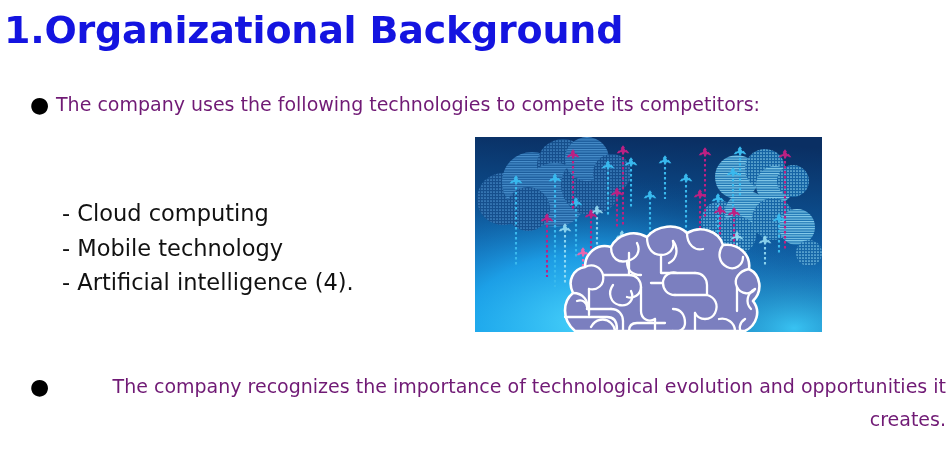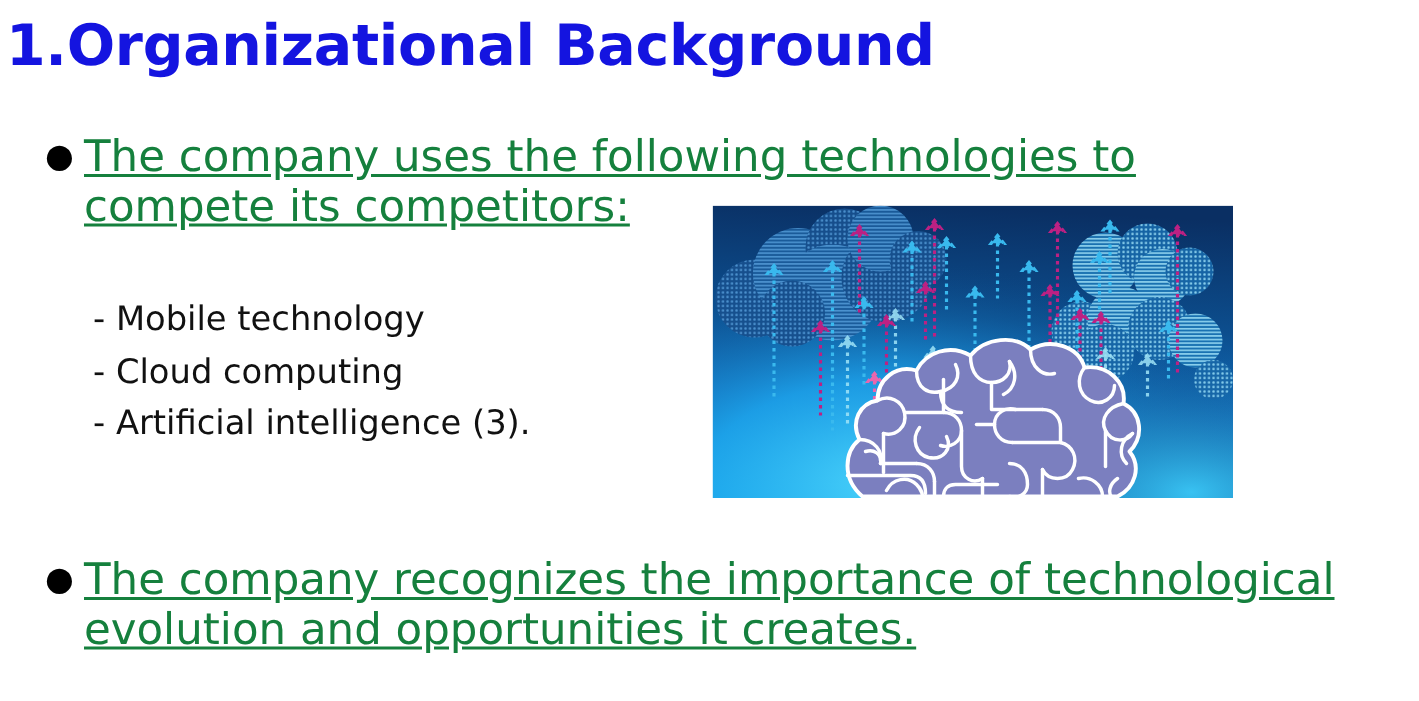--- a/index.html
+++ b/index.html
@@ -39,42 +39,42 @@
     width: 34px;
     flex: 0 0 34px;
     font-size: 22px;
     line-height: 33px;
     color: #000;
     text-align: left;
     padding-left: 8px;
     box-sizing: border-box;
   }
   .bullet-text {
-    font-size: 29px;
+    font-size: 19px;
     line-height: 33px;
-    color: #15803d;
-    text-decoration: underline;
+    color: #701a75;
   }
 
   #bullet-one {
     left: 22px;
     top: 88px;
     width: 830px;
   }
   #bullet-one .bullet-text {
     width: 790px;
   }
 
   #bullet-two {
     left: 22px;
     top: 370px;
     width: 924px;
   }
   #bullet-two .bullet-text {
     width: 890px;
+    text-align: right;
   }
 
   
   .sub-list {
     position: absolute;
     left: 62px;
     top: 196px;
     font-size: 22.5px;
     line-height: 34.5px;
     color: #111111;
@@ -97,23 +97,23 @@
 <body>
 
 <div class="slide-title">1.Organizational Background</div>
 
 <div class="bullet-block" id="bullet-one">
   <span class="bullet-marker">●</span>
   <span class="bullet-text">The company uses the following technologies to compete its competitors:</span>
 </div>
 
 <div class="sub-list">
+  <div>- Cloud computing</div>
   <div>- Mobile technology</div>
-  <div>- Cloud computing</div>
-  <div>- Artificial intelligence (3).</div>
+  <div>- Artificial intelligence (4).</div>
 </div>
 
 <div class="bullet-block" id="bullet-two">
   <span class="bullet-marker">●</span>
   <span class="bullet-text">The company recognizes the importance of technological evolution and opportunities it creates.</span>
 </div>
 
 <div class="picture">
   <svg width="347" height="195" viewBox="0 0 347 195" xmlns="http://www.w3.org/2000/svg">
     <defs>

